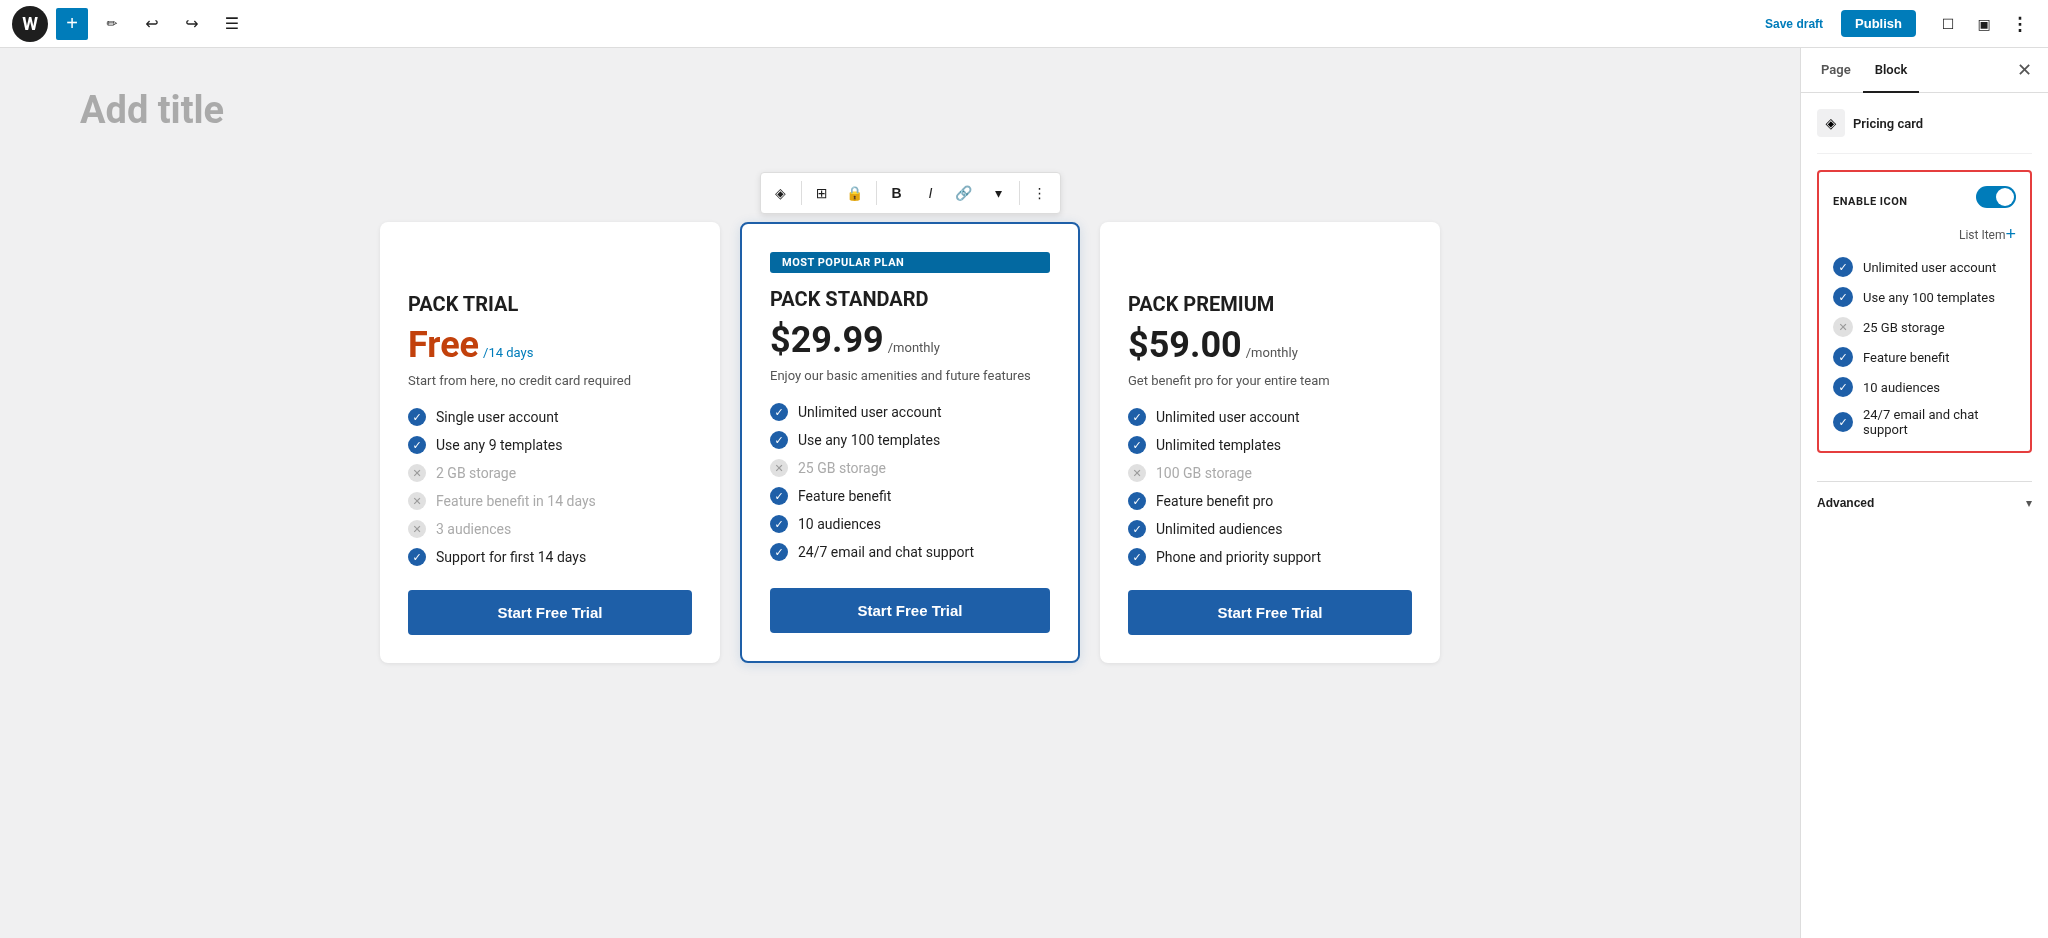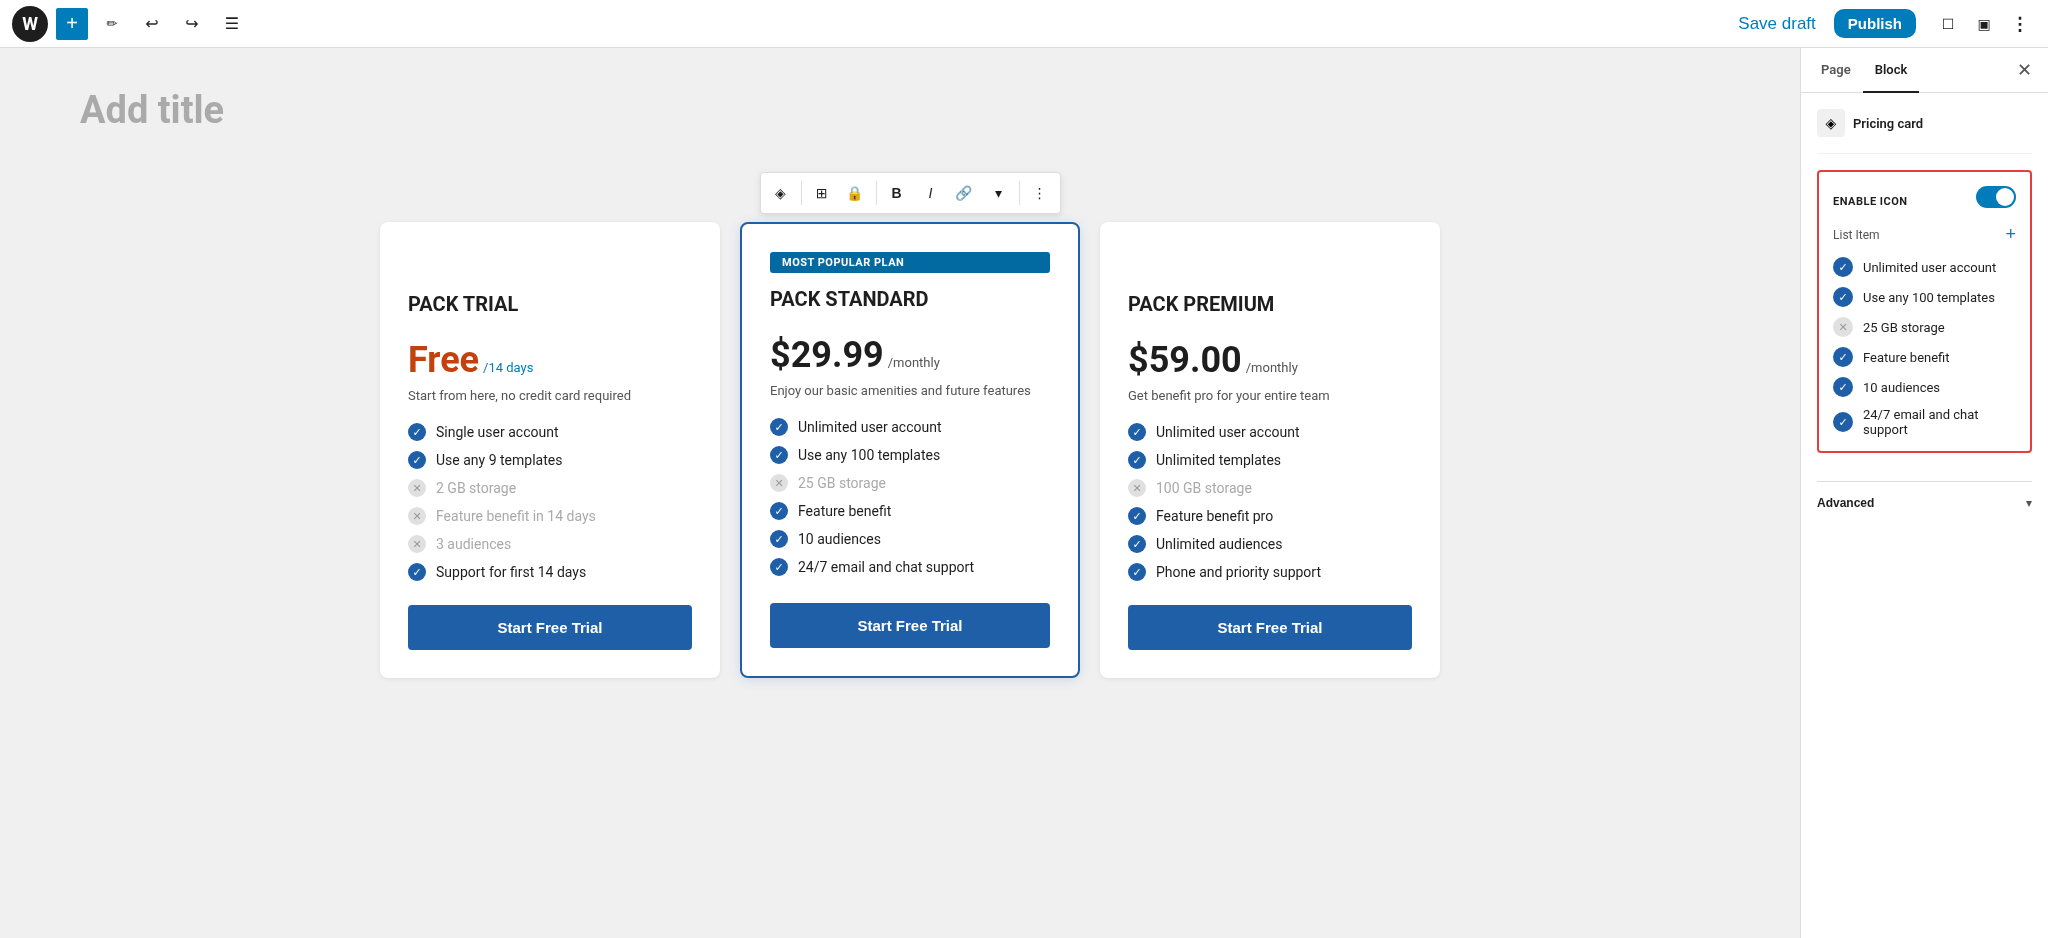--- a/index.html
+++ b/index.html
@@ -36,27 +36,28 @@
     .topbar-icon-btn {
       width: 32px; height: 32px;
       background: transparent;
       border: none; border-radius: 2px;
       display: flex; align-items: center; justify-content: center;
       cursor: pointer; color: #1e1e1e; font-size: 16px;
     }
     .topbar-spacer { flex: 1; }
     .topbar-save-draft {
       background: none; border: none;
-      color: #007cba; cursor: pointer; font-size: 17px;
+      color: #007cba; cursor: pointer; font-size: 12px;
       padding: 6px 10px;
+      font-weight: bold;
     }
     .topbar-publish-btn {
       background: #007cba; color: #fff; border: none;
-      padding: 6px 14px; border-radius: 10px; cursor: pointer;
-      font-size: 15px; font-weight: 600;
+      padding: 6px 14px; border-radius: 4px; cursor: pointer;
+      font-size: 13px; font-weight: 600;
     }
     .topbar-right-icons {
       display: flex; align-items: center; gap: 4px; margin-left: 8px;
     }
 
     
     .main-layout {
       display: flex;
       flex: 1;
       overflow: hidden;
@@ -146,21 +147,21 @@
       display: inline-block;
       margin-bottom: 14px;
       text-transform: uppercase;
       letter-spacing: 0.5px;
     }
 
     .card-title {
       font-size: 20px;
       font-weight: 700;
       color: #1e1e1e;
-      margin-bottom: 23px;
+      margin-bottom: 8px;
       text-transform: uppercase;
     }
 
     .card-price {
       display: flex;
       align-items: baseline;
       gap: 4px;
       margin-bottom: 6px;
     }
     .price-main {
@@ -329,21 +330,21 @@
       width: 18px; height: 18px;
       background: #fff;
       border-radius: 50%;
       top: 2px; right: 2px;
       transition: left 0.2s;
     }
 
     .list-item-header {
       display: flex;
       align-items: center;
-      justify-content: space-between;
+      justify-content: flex-end;
       margin-bottom: 12px;
     }
     .list-item-label {
       font-size: 12px;
       color: #555;
     }
     .list-item-add {
       background: none; border: none;
       cursor: pointer; color: #007cba;
       font-size: 18px; font-weight: 300;

